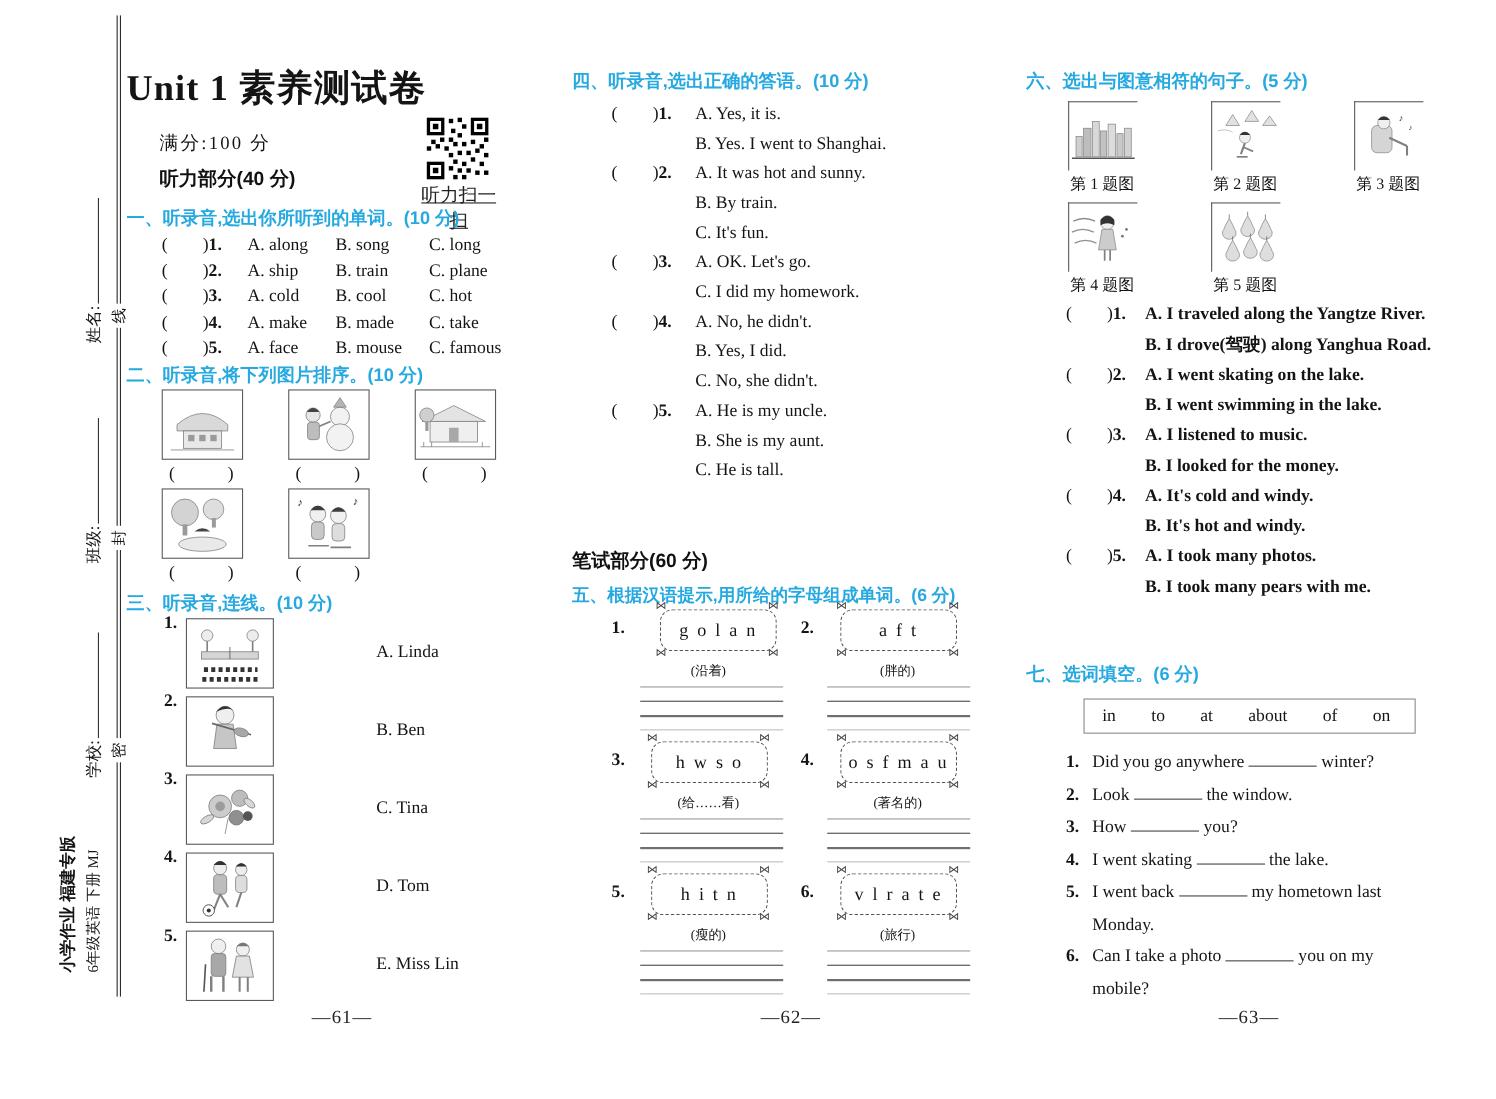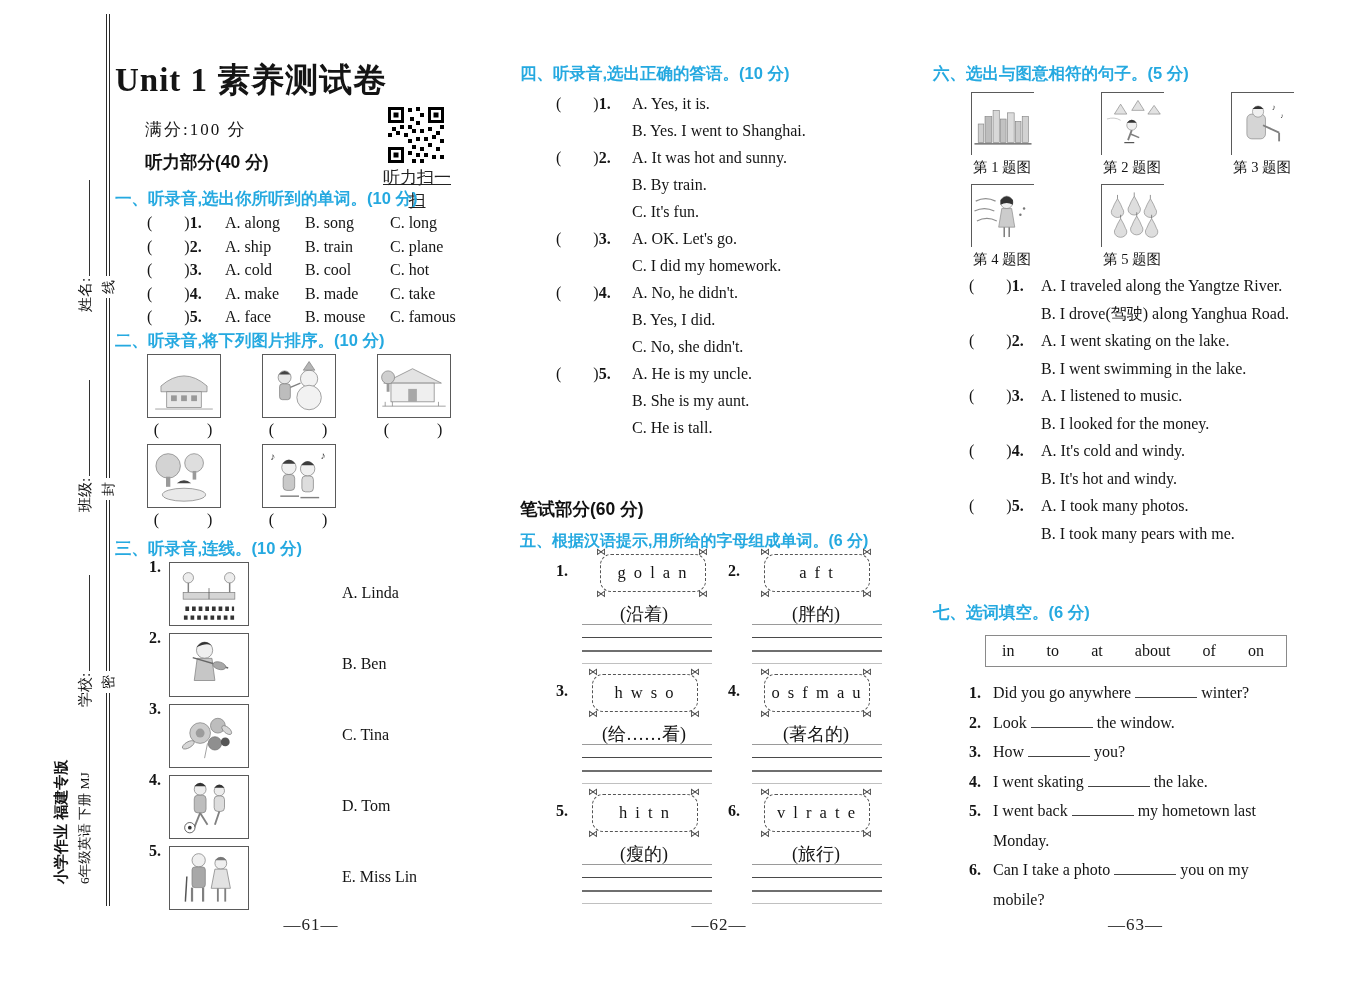--- a/index.html
+++ b/index.html
@@ -23,30 +23,30 @@
   .pic{position:absolute;background:#fff;border:1px solid #5a5a5a;overflow:hidden;}
   .pic svg{display:block;width:100%;height:100%;}
   .pic.corner{border:none;border-top:1.2px solid #5a5a5a;border-left:1.2px solid #5a5a5a;}
   .brk{position:absolute;font-size:16px;text-align:center;white-space:pre;}
   .cap{position:absolute;font-size:14.5px;text-align:center;}
   
   .q4{position:relative;padding-left:112px;}
   .q4 .ln{height:27px;line-height:27px;font-size:16px;}
   .q4 .pnp{position:absolute;left:36px;top:0;height:27px;line-height:27px;font-size:16px;white-space:pre;}
   .q6{position:relative;padding-left:108px;}
-  .q6 .opt{width:264px;line-height:27.5px;font-size:16px;padding-left:33px;text-indent:-33px;}
+  .q6 .opt{width:264px;line-height:27.5px;font-size:16px;padding-left:33px;text-indent:-33px;font-weight:bold;}
   .q6 .pnp{position:absolute;left:36px;top:0;height:27.5px;line-height:27.5px;font-size:16px;white-space:pre;}
   
   .lbox{position:absolute;width:104px;height:36px;border:1.6px dashed #555;border-radius:11px;
         text-align:center;line-height:36px;font-size:16.5px;letter-spacing:2px;background:#fff;}
   .lbox i{position:absolute;font-style:normal;font-size:10px;color:#444;line-height:10px;}
   .lbox i::before{content:"\22C8";}
   .lbox .tl{left:-5px;top:-8px;} .lbox .tr{right:-5px;top:-8px;}
   .lbox .bl{left:-5px;bottom:-8px;} .lbox .br{right:-5px;bottom:-8px;}
-  .hint{position:absolute;width:144px;text-align:center;font-size:18px;}
+  .hint{position:absolute;width:144px;text-align:center;font-size:12px;}
   .wgroup{position:absolute;width:130px;}
   .wl{position:absolute;left:0;right:0;height:0;}
   .wl.l1{border-top:1px solid #9a9a9a;} .wl.l2{border-top:1.4px solid #4a4a4a;}
   .wl.l3{border-top:2px solid #6f6f6f;} .wl.l4{border-top:1px solid #c0c0c0;}
   
   .wordbox{position:absolute;border:1px solid #8a8a8a;display:flex;align-items:center;
            justify-content:space-between;font-size:16px;padding:0 22px 0 16px;box-sizing:border-box;}
   .q7{position:relative;padding-left:60px;line-height:29.5px;font-size:16px;}
   .q7 .num{position:absolute;left:36px;top:0;font-weight:bold;}
   .blank{display:inline-block;width:62px;height:13px;border-bottom:1px solid #444;}

